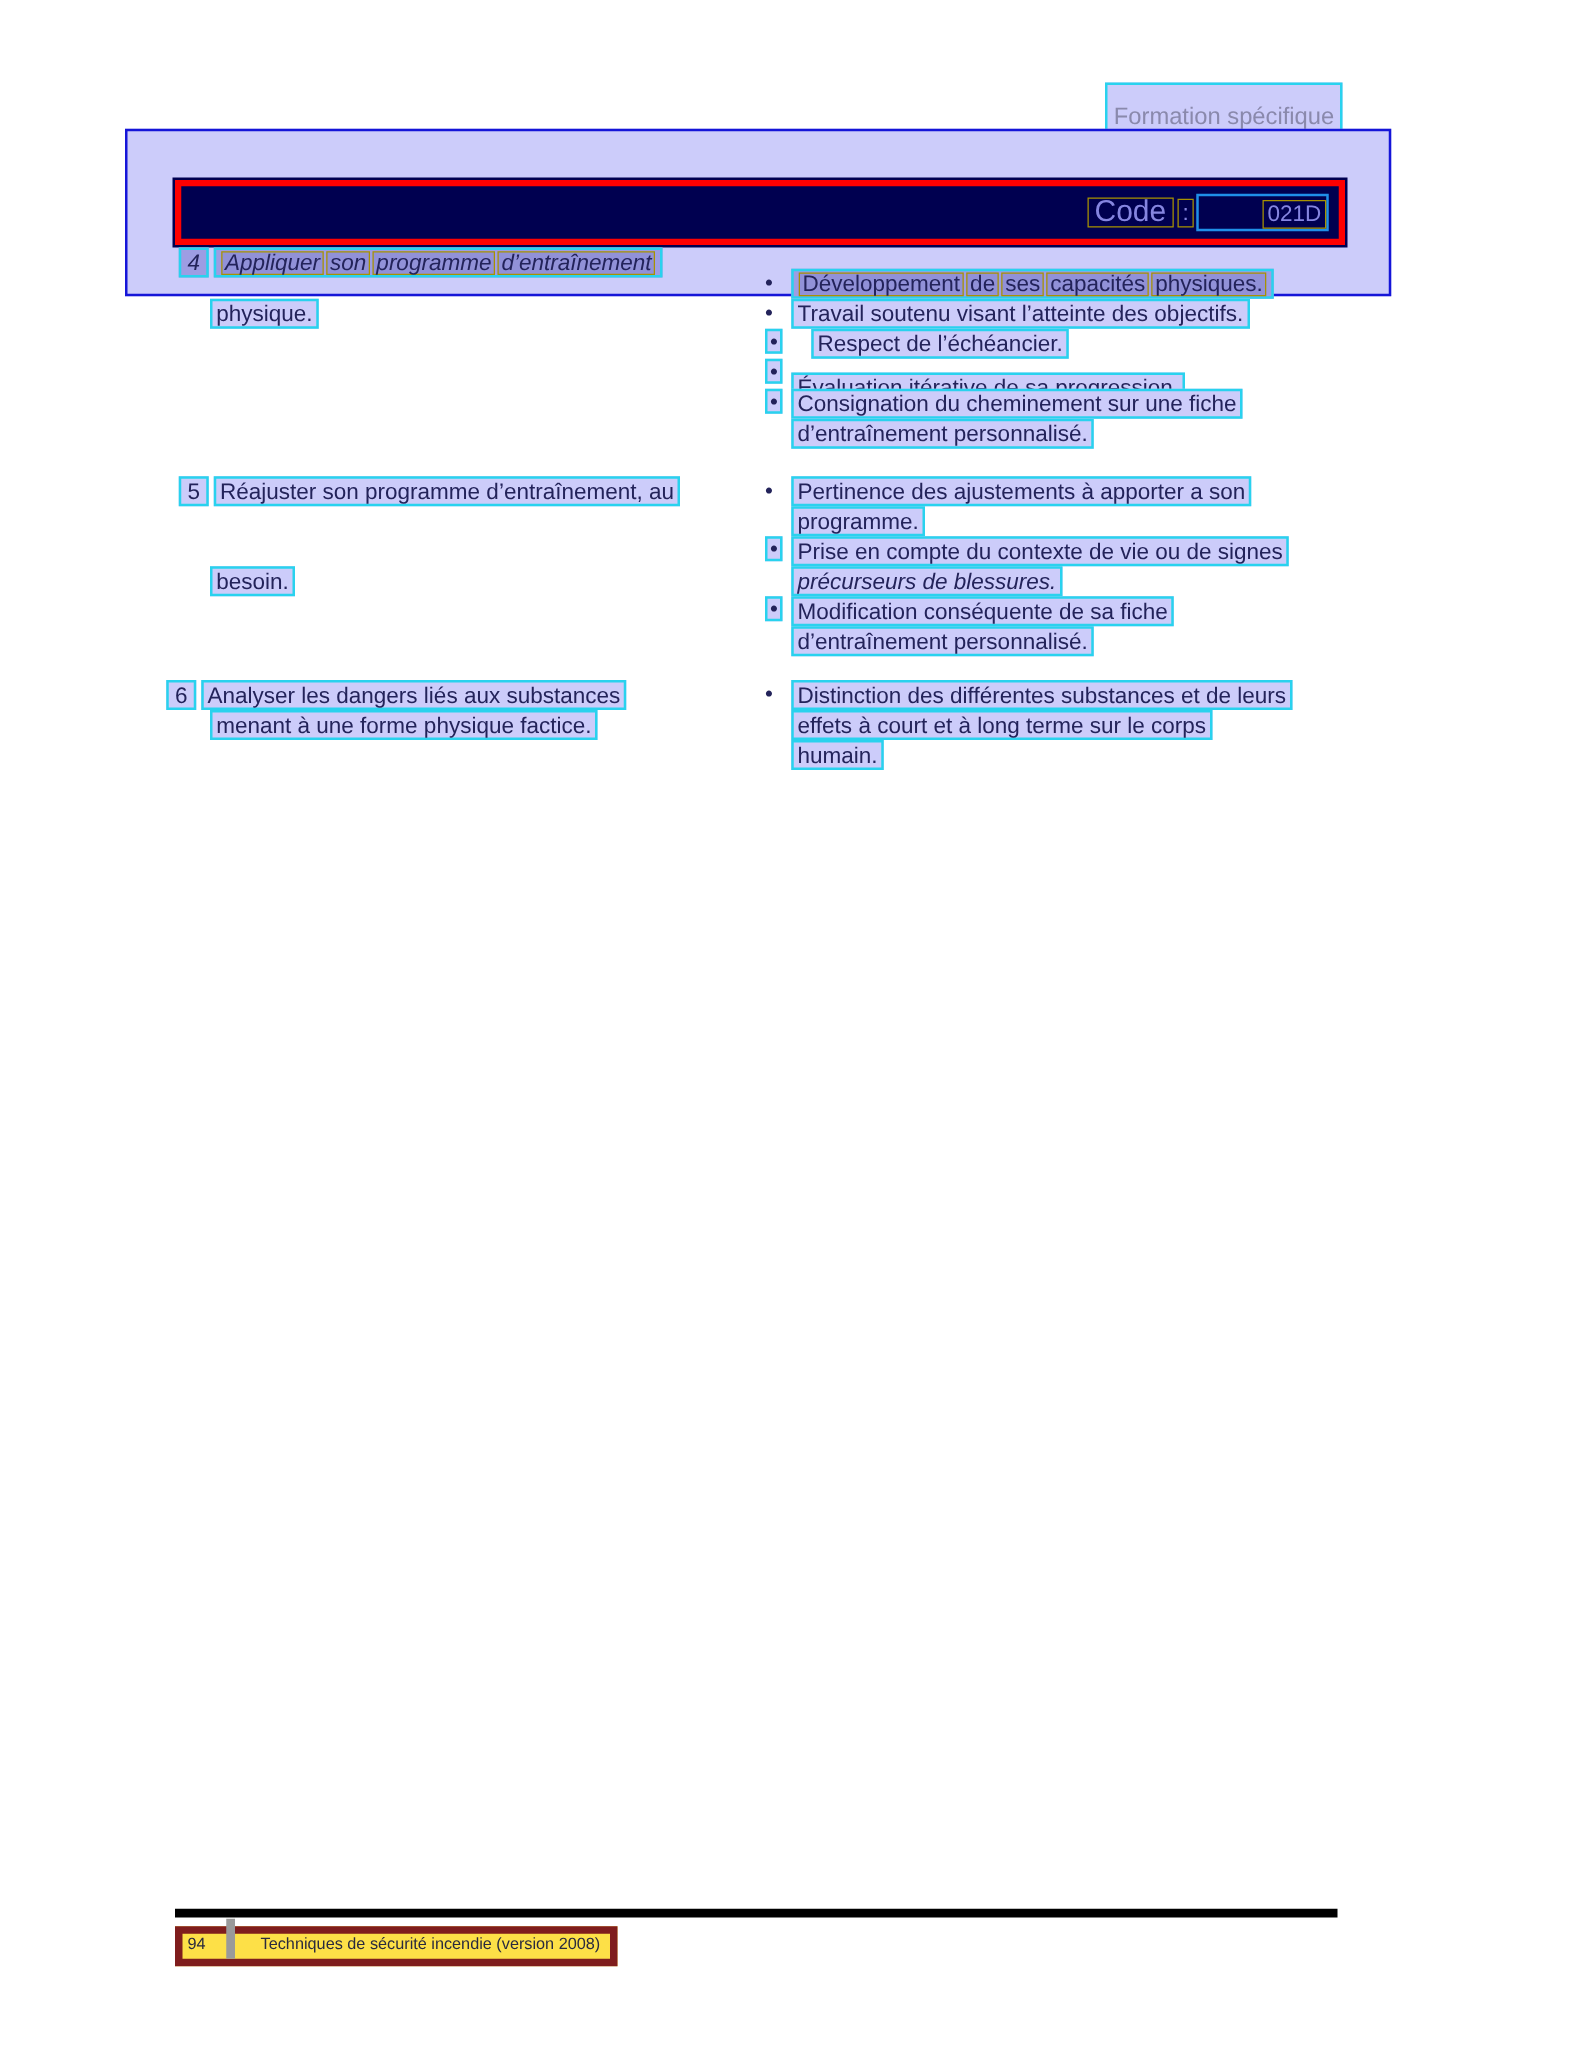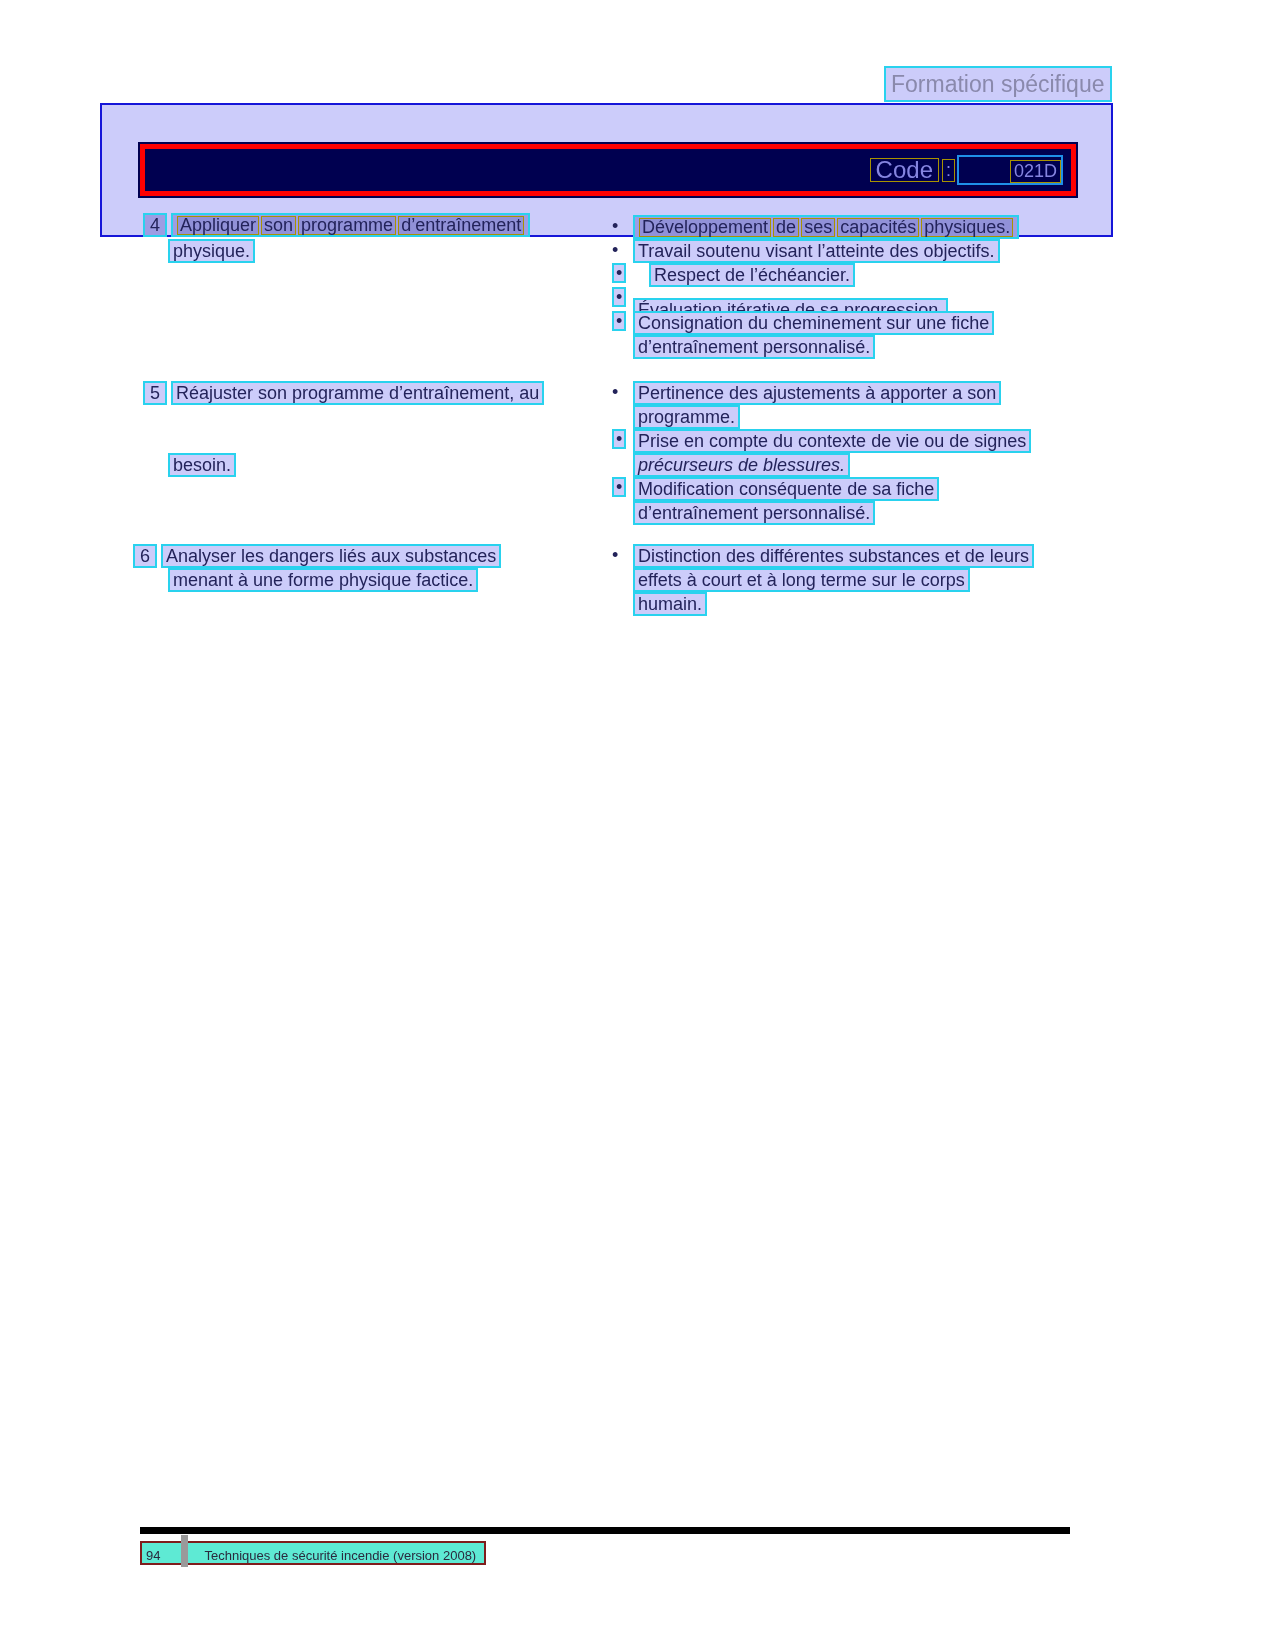--- a/index.html
+++ b/index.html
@@ -4,21 +4,21 @@
 <style>
   html,body { margin:0; padding:0; background:#ffffff; }
   .page {
     position:relative; width:1275px; height:1651px; background:#ffffff;
     font-family:"Liberation Sans", sans-serif; overflow:hidden;
   }
   
   .section-label-box {
     position:absolute; top:66px; left:884px;
     background:#ccccfa; border:2px solid #29d2ee;
-    color:#8a89ac; font-size:23px; line-height:22px; padding:5px 5px;
+    color:#8a89ac; font-size:19px; line-height:22px; padding:15px 5px;
     white-space:nowrap;
   }
   
   .lavender-box {
     position:absolute; left:100px; top:103px; width:1009px; height:130px;
     background:#ccccfa; border:2px solid #1515d8;
   }
   
   .navy-box {
     position:absolute; left:140px; top:144px; width:918px; height:42px;
@@ -51,22 +51,22 @@
   .bullet {
     position:absolute; font-size:18px; line-height:22px; color:#23235a;
   }
   .bullet.boxed {
     background:#ccccfa; border:2px solid #29d2ee; line-height:16px; padding:0 2px; height:16px;
   }
   
   .footer-bar { position:absolute; left:140px; top:1527px; width:930px; height:7px; background:#000000; }
   .footer-line {
     position:absolute; left:140px; top:1541px; height:20px;
-    display:flex; align-items:flex-end;
-    background:#5eead4; border:2px solid #7f1d1d;
+    display:flex; align-items:flex-start;
+    background:#fde047; border:6px solid #7f1d1d;
     font-size:13px; color:#2a2a3e; padding:0 8px 0 4px; white-space:nowrap;
   }
   .footer-gap { display:inline-block; width:44px; }
   .footer-divider {
     position:absolute; left:181px; top:1535px; width:7px; height:32px; background:#9a9a9a;
   }
 </style>
 </head>
 <body>
 
@@ -78,21 +78,21 @@
 
   <div class="navy-box">
     <span class="code-word">Code</span>
     <span class="code-sep">:</span>
     <span class="code-value-box">
       <span class="code-value">021D</span>
     </span>
   </div>
 
   <div id="table-root">
-      <div class="tline" style="top: 213px; left: 143px;"><span class="lbox numbox dark">4</span><span class="lbox dark"><span class="wbox">Appliquer</span><span class="wbox">son</span><span class="wbox">programme</span><span class="wbox">d’entraînement</span></span></div>
+      <div class="tline" style="top: 198px; left: 143px; font-style: italic;"><span class="lbox numbox dark">4</span><span class="lbox dark"><span class="wbox">Appliquer</span><span class="wbox">son</span><span class="wbox">programme</span><span class="wbox">d’entraînement</span></span></div>
       <div class="tline" style="top: 239px; left: 168px;"><span class="lbox">physique.</span></div>
       <span class="bullet" style="top: 215px; left: 612px;">•</span>
       <div class="tline" style="top: 215px; left: 633px;"><span class="lbox dark"><span class="wbox">Développement</span><span class="wbox">de</span><span class="wbox">ses</span><span class="wbox">capacités</span><span class="wbox">physiques.</span></span></div>
       <span class="bullet" style="top: 239px; left: 612px;">•</span>
       <div class="tline" style="top: 239px; left: 633px;"><span class="lbox">Travail soutenu visant l’atteinte des objectifs.</span></div>
       <span class="bullet boxed" style="top: 263px; left: 612px;">•</span>
       <div class="tline" style="top: 263px; left: 633px; padding-left: 16px;"><span class="lbox">Respect de l’échéancier.</span></div>
       <span class="bullet boxed" style="top: 287px; left: 612px;">•</span>
       <div class="tline" style="top: 287px; left: 633px; margin-top: 11px;"><span class="lbox">Évaluation itérative de sa progression.</span></div>
       <span class="bullet boxed" style="top: 311px; left: 612px;">•</span>

